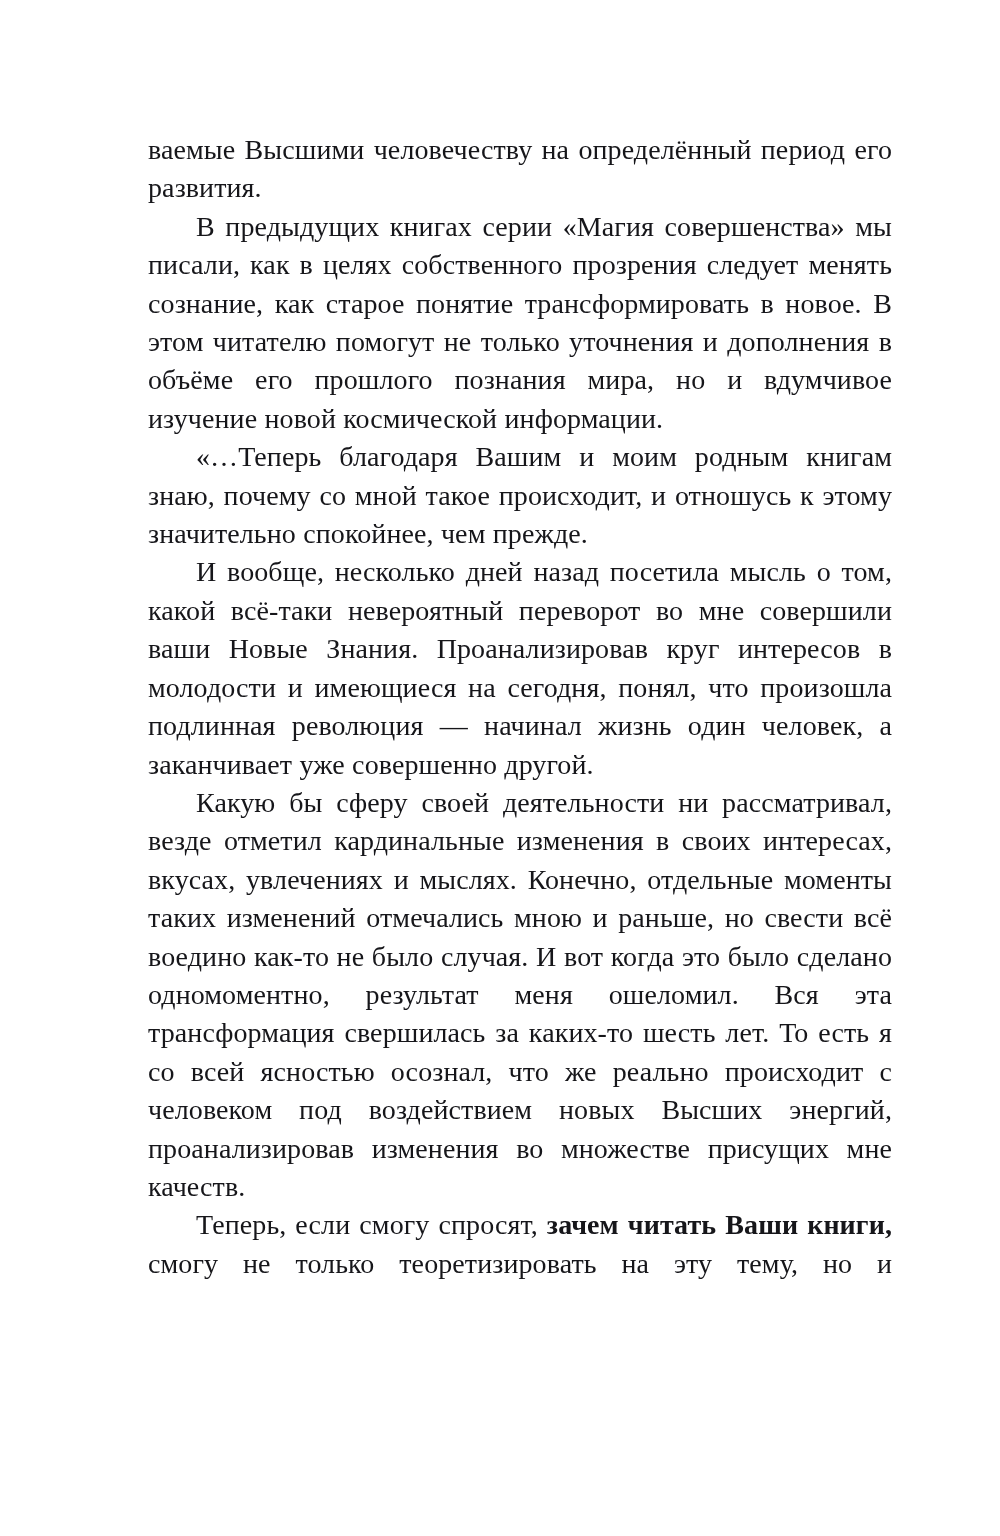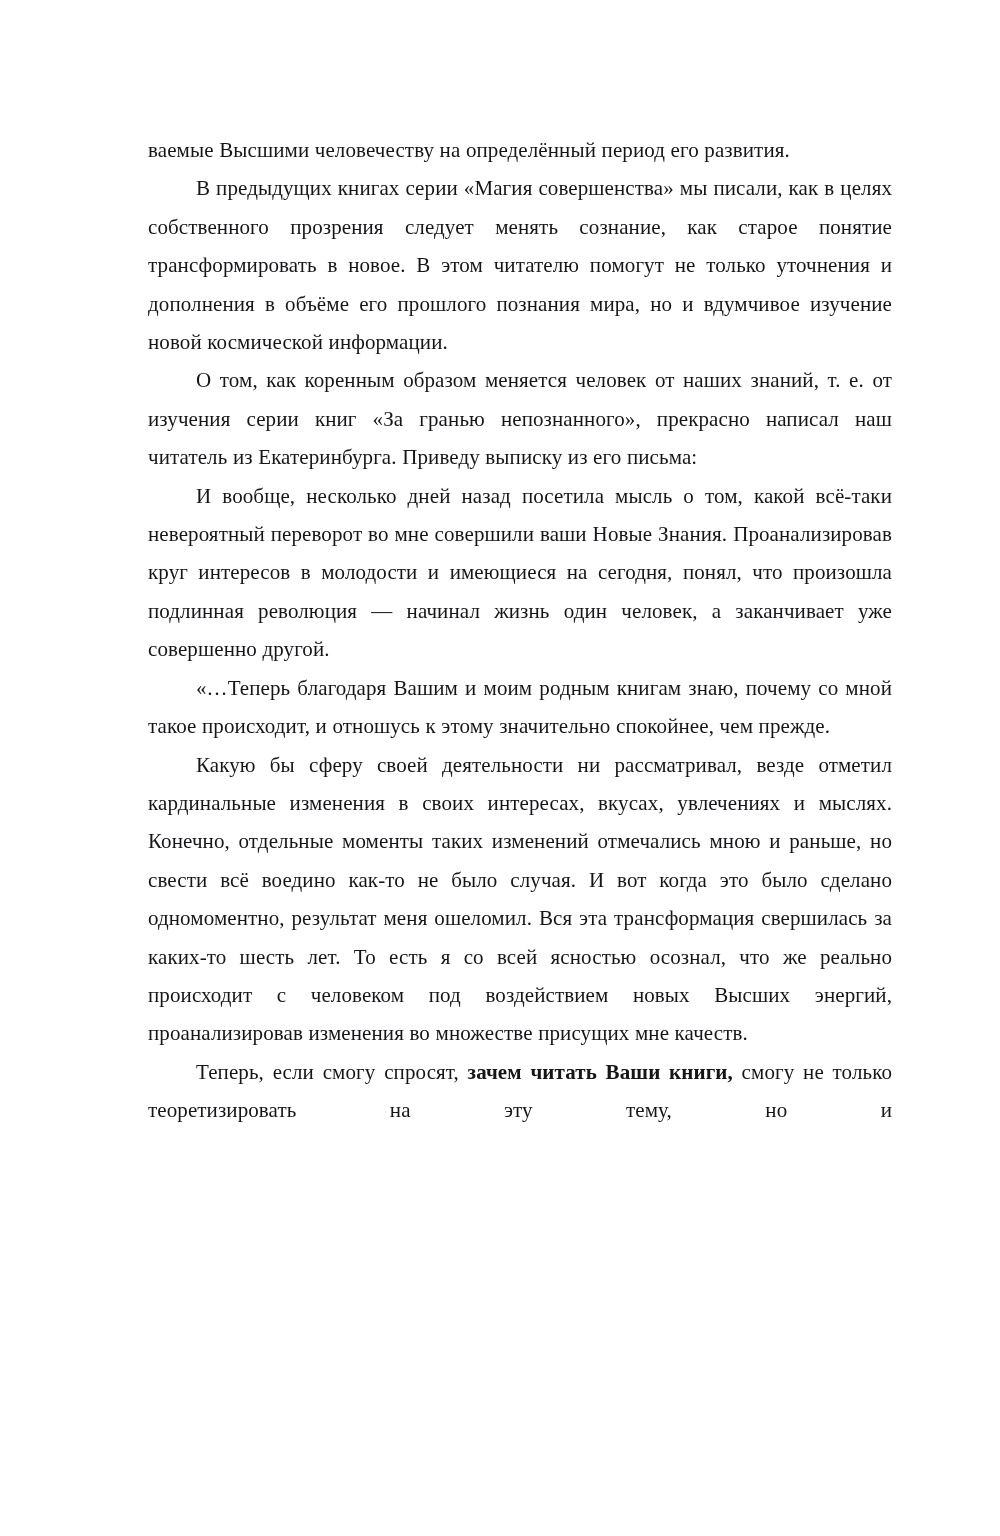--- a/index.html
+++ b/index.html
@@ -21,21 +21,21 @@
   }
   .text-column {
     position: absolute;
     left: 148px;
     top: 131px;
     width: 744px;
   }
   p.para {
     margin: 0;
     padding: 0;
-    font-size: 21px;
+    font-size: 28px;
     line-height: 38.4px;
     color: #16161a;
     text-align: justify;
     text-justify: inter-word;
     text-indent: 0;
     -webkit-hyphens: none;
     hyphens: none;
     letter-spacing: 0.1px;
     word-spacing: 0.2px;
   }
@@ -53,24 +53,23 @@
 </head>
 <body>
 
 <div class="page">
   <div class="text-column">
 
     <p class="para" id="para-1">ваемые Высшими человечеству на определённый период его развития.</p>
 
     <p class="para indent" id="para-2">В предыдущих книгах серии «Магия совершенства» мы писали, как в целях собственного прозрения следует менять сознание, как старое понятие трансформировать в новое. В этом читателю помогут не только уточнения и дополнения в объёме его прошлого познания мира, но и вдумчивое изучение новой космической информации.</p>
 
-    <p class="para indent" id="para-3">О том, как коренным образом меняется человек от наших знаний, т. е. от изучения серии книг «За гранью непознанного», прекрасно написал наш читатель из Екатеринбурга. Приведу выписку из его письма:</p>
+
+    <p class="para indent" id="para-4">«…Теперь благодаря Вашим и моим родным книгам знаю, почему со мной такое происходит, и отношусь к этому значительно спокойнее, чем прежде.</p>
 
     <p class="para indent" id="para-5">И вообще, несколько дней назад посетила мысль о том, какой всё-таки невероятный переворот во мне совершили ваши Новые Знания. Проанализировав круг интересов в молодости и имеющиеся на сегодня, понял, что произошла подлинная революция — начинал жизнь один человек, а заканчивает уже совершенно другой.</p>
-
-    <p class="para indent" id="para-4">«…Теперь благодаря Вашим и моим родным книгам знаю, почему со мной такое происходит, и отношусь к этому значительно спокойнее, чем прежде.</p>
 
     <p class="para indent" id="para-6">Какую бы сферу своей деятельности ни рассматривал, везде отметил кардинальные изменения в своих интересах, вкусах, увлечениях и мыслях. Конечно, отдельные моменты таких изменений отмечались мною и раньше, но свести всё воедино как-то не было случая. И вот когда это было сделано одномоментно, результат меня ошеломил. Вся эта трансформация свершилась за каких-то шесть лет. То есть я со всей ясностью осознал, что же реально происходит с человеком под воздействием новых Высших энергий, проанализировав изменения во множестве присущих мне качеств.</p>
 
     <p class="para indent force-justify" id="para-7"><span>Теперь, если смогу спросят, </span><b class="bold-run">зачем читать Ваши книги,</b><span> смогу не только теоретизировать на эту тему, но и</span></p>
 
   </div>
 </div>
 
 </body></html>

